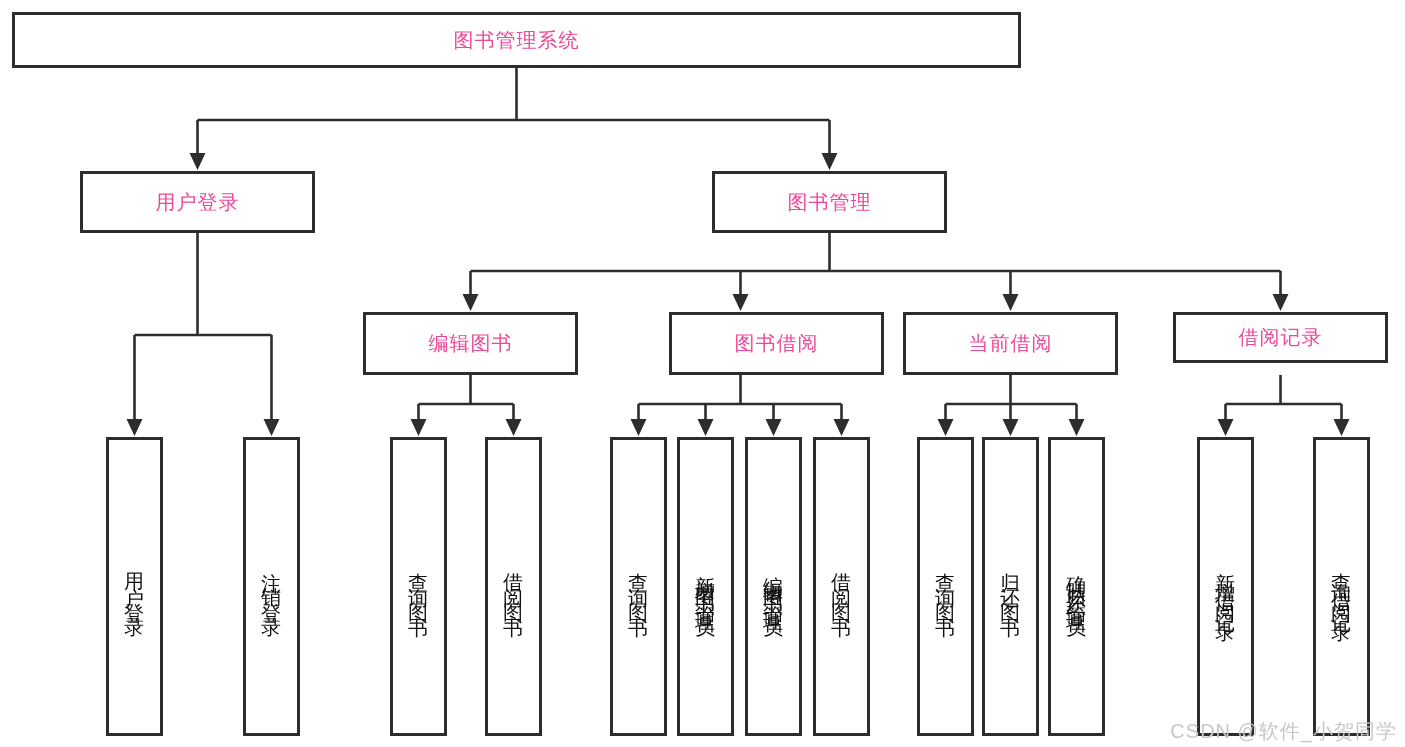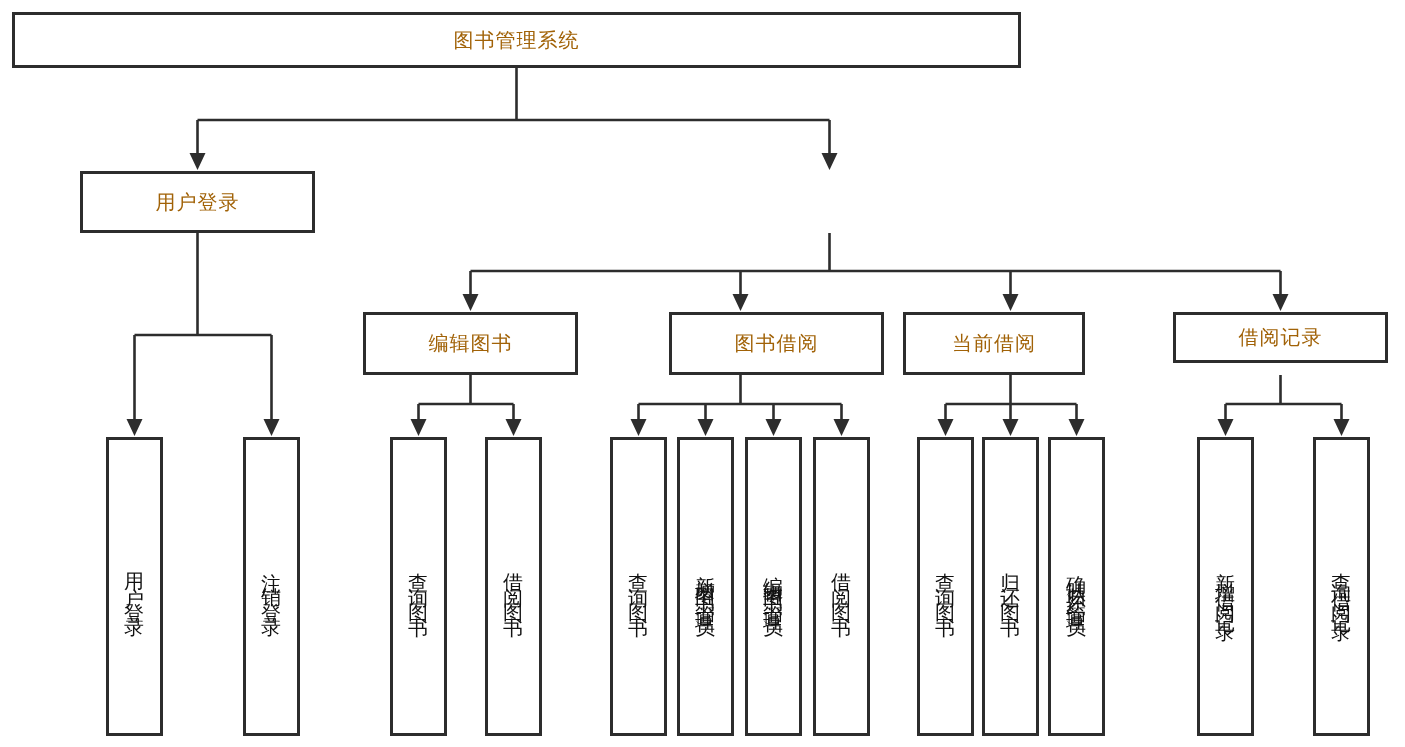--- a/index.html
+++ b/index.html
@@ -11,21 +11,21 @@
     overflow:hidden;
   }
   .node{
     position:absolute;
     background:#ffffff;
     border:3px solid #2d2d2d;
     box-sizing:border-box;
     display:flex;
     align-items:center;
     justify-content:center;
-    color:#a16207;
+    color:#ec4899;
     font-size:20px;
     letter-spacing:1px;
   }
   .vnode{
     position:absolute;
     background:#ffffff;
     border:3px solid #2d2d2d;
     box-sizing:border-box;
     display:flex;
     align-items:center;
@@ -109,28 +109,31 @@
     </g>
   </svg>
 
   <div class="node" style="left:12px;top:12px;width:1009px;height:56px;">
     <span>图书管理系统</span>
   </div>
 
   <div class="node" style="left:80px;top:171px;width:235px;height:62px;">
     <span>用户登录</span>
   </div>
+  <div class="node" style="left:712px;top:171px;width:235px;height:62px;">
+    <span>图书管理</span>
+  </div>
 
   <div class="node" style="left:363px;top:312px;width:215px;height:63px;">
     <span>编辑图书</span>
   </div>
   <div class="node" style="left:633px;top:312px;width:215px;height:63px;margin-left:36px;">
     <span>图书借阅</span>
   </div>
-  <div class="node" style="left:903px;top:312px;width:182px;height:63px;">
+  <div class="node" style="left:903px;top:312px;width:215px;height:63px;">
     <span>当前借阅</span>
   </div>
   <div class="node" style="left:1173px;top:312px;width:215px;height:51px;">
     <span>借阅记录</span>
   </div>
 
   <div class="vnode" style="left:106px;top:437px;width:57px;height:299px;">
     <span class="vtext">用户登录</span>
   </div>
   <div class="vnode" style="left:243px;top:437px;width:57px;height:299px;">
@@ -167,14 +170,15 @@
     <span class="vtext long">确认归还（管理员）</span>
   </div>
 
   <div class="vnode" style="left:1197px;top:437px;width:57px;height:299px;">
     <span class="vtext" style="letter-spacing:10px;">新增借阅记录</span>
   </div>
   <div class="vnode" style="left:1313px;top:437px;width:57px;height:299px;">
     <span class="vtext" style="letter-spacing:10px;">查询借阅记录</span>
   </div>
 
+  <div class="watermark">CSDN @软件_小贺同学</div>
 
 </div>
 
 </body></html>

